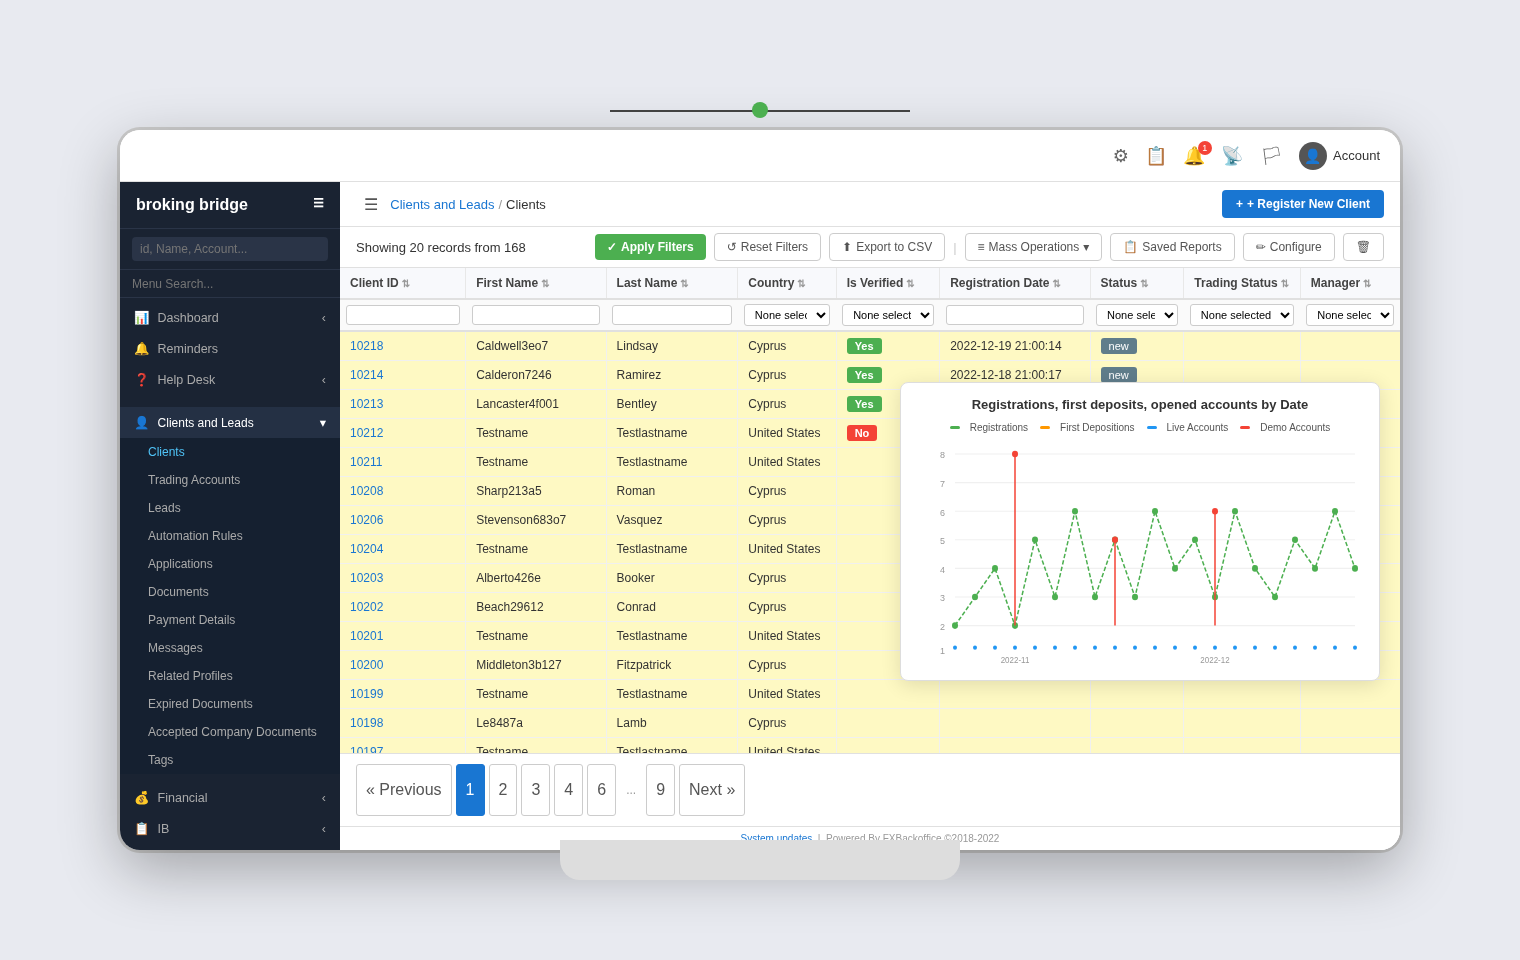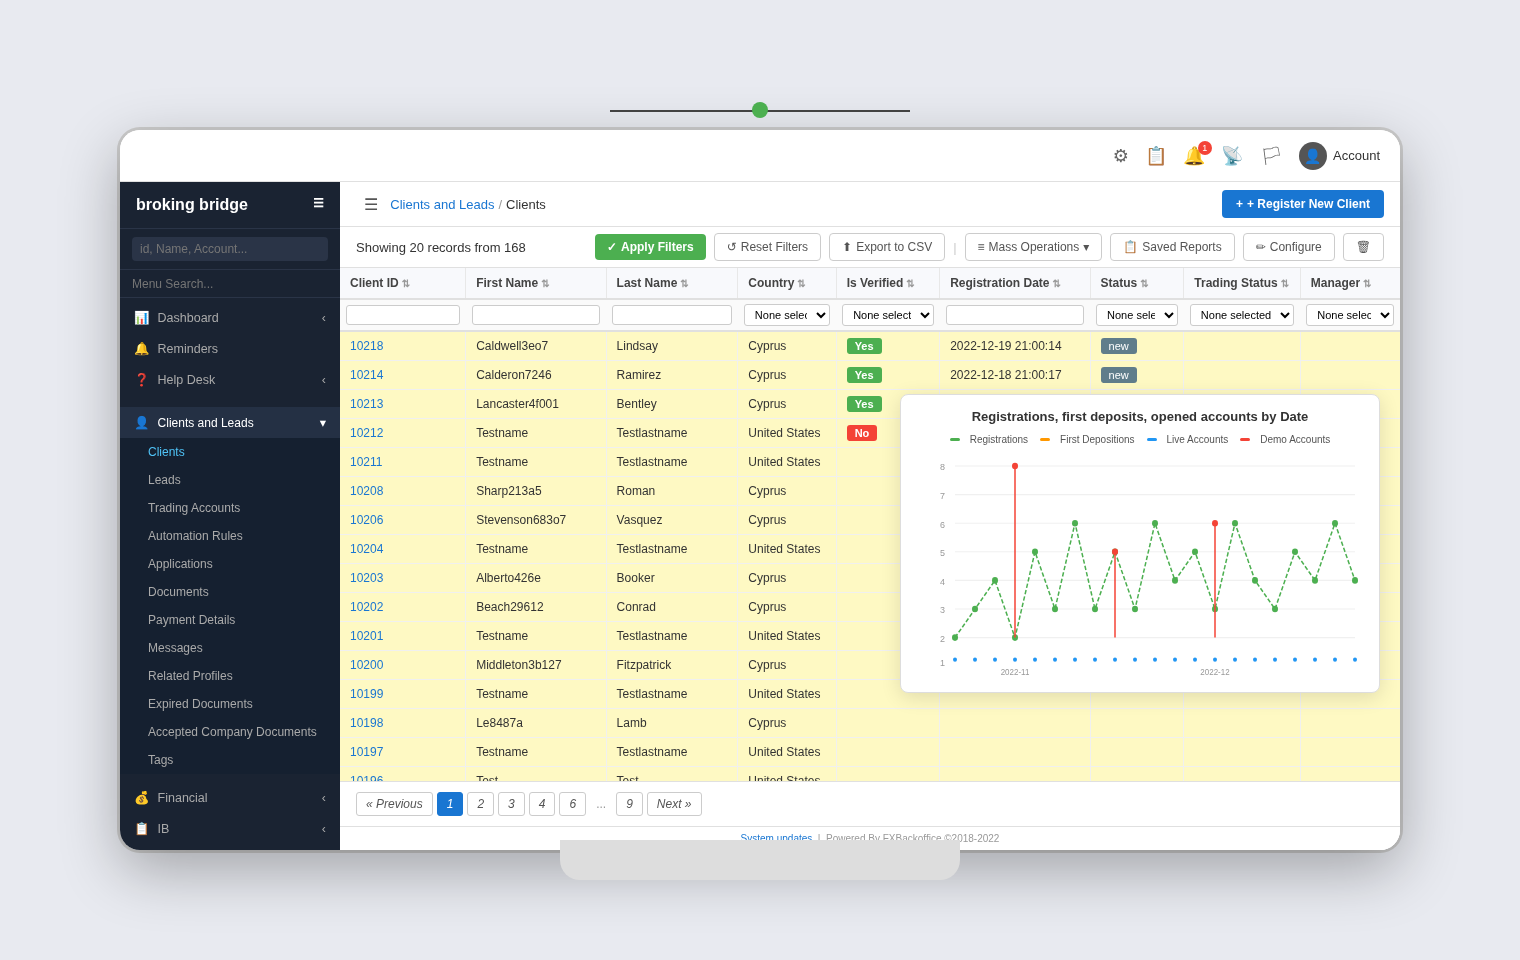--- a/index.html
+++ b/index.html
@@ -435,21 +435,21 @@
       color: #fff;
       padding: 2px 8px;
       border-radius: 3px;
       font-size: 11px;
     }
 
     
     .chart-overlay {
       position: absolute;
       right: 20px;
-      top: 212px;
+      top: 200px;
       width: 480px;
       background: #fff;
       border: 1px solid #ddd;
       border-radius: 8px;
       box-shadow: 0 4px 20px rgba(0,0,0,0.12);
       padding: 14px;
       z-index: 100;
     }
 
     .chart-title {
@@ -492,28 +492,27 @@
       padding: 10px 16px;
       display: flex;
       align-items: center;
       gap: 4px;
       background: #fff;
       border-top: 1px solid #e0e0e0;
       flex-shrink: 0;
     }
 
     .page-btn {
-      padding: 4px 9px;
+      padding: 16px 9px;
       border: 1px solid #ccc;
       border-radius: 3px;
       background: #fff;
       color: #555;
-      font-size: 12px;
-      cursor: pointer;
-      font-style: italic;
+      font-size: 16px;
+      cursor: pointer;
     }
     .page-btn.active { background: #1976d2; color: #fff; border-color: #1976d2; }
 
     .page-ellipsis { padding: 4px 6px; color: #999; font-size: 12px; }
 
     
     .footer {
       background: #fff;
       border-top: 1px solid #e0e0e0;
       padding: 6px 16px;
@@ -586,22 +585,22 @@
         <div class="sidebar-divider"></div>
 
         <div class="sidebar-item highlighted">
           <span>👤</span>
           <span style="font-size:12px;">Clients and Leads</span>
           <span style="margin-left:auto;">▾</span>
         </div>
 
         <div class="sidebar-submenu">
           <div class="sidebar-submenu-item active">Clients</div>
+          <div class="sidebar-submenu-item">Trading Accounts</div>
           <div class="sidebar-submenu-item">Leads</div>
-          <div class="sidebar-submenu-item">Trading Accounts</div>
           <div class="sidebar-submenu-item">Automation Rules</div>
           <div class="sidebar-submenu-item">Applications</div>
           <div class="sidebar-submenu-item">Documents</div>
           <div class="sidebar-submenu-item">Payment Details</div>
           <div class="sidebar-submenu-item">Messages</div>
           <div class="sidebar-submenu-item">Related Profiles</div>
           <div class="sidebar-submenu-item">Expired Documents</div>
           <div class="sidebar-submenu-item">Accepted Company Documents</div>
           <div class="sidebar-submenu-item">Tags</div>
         </div>

